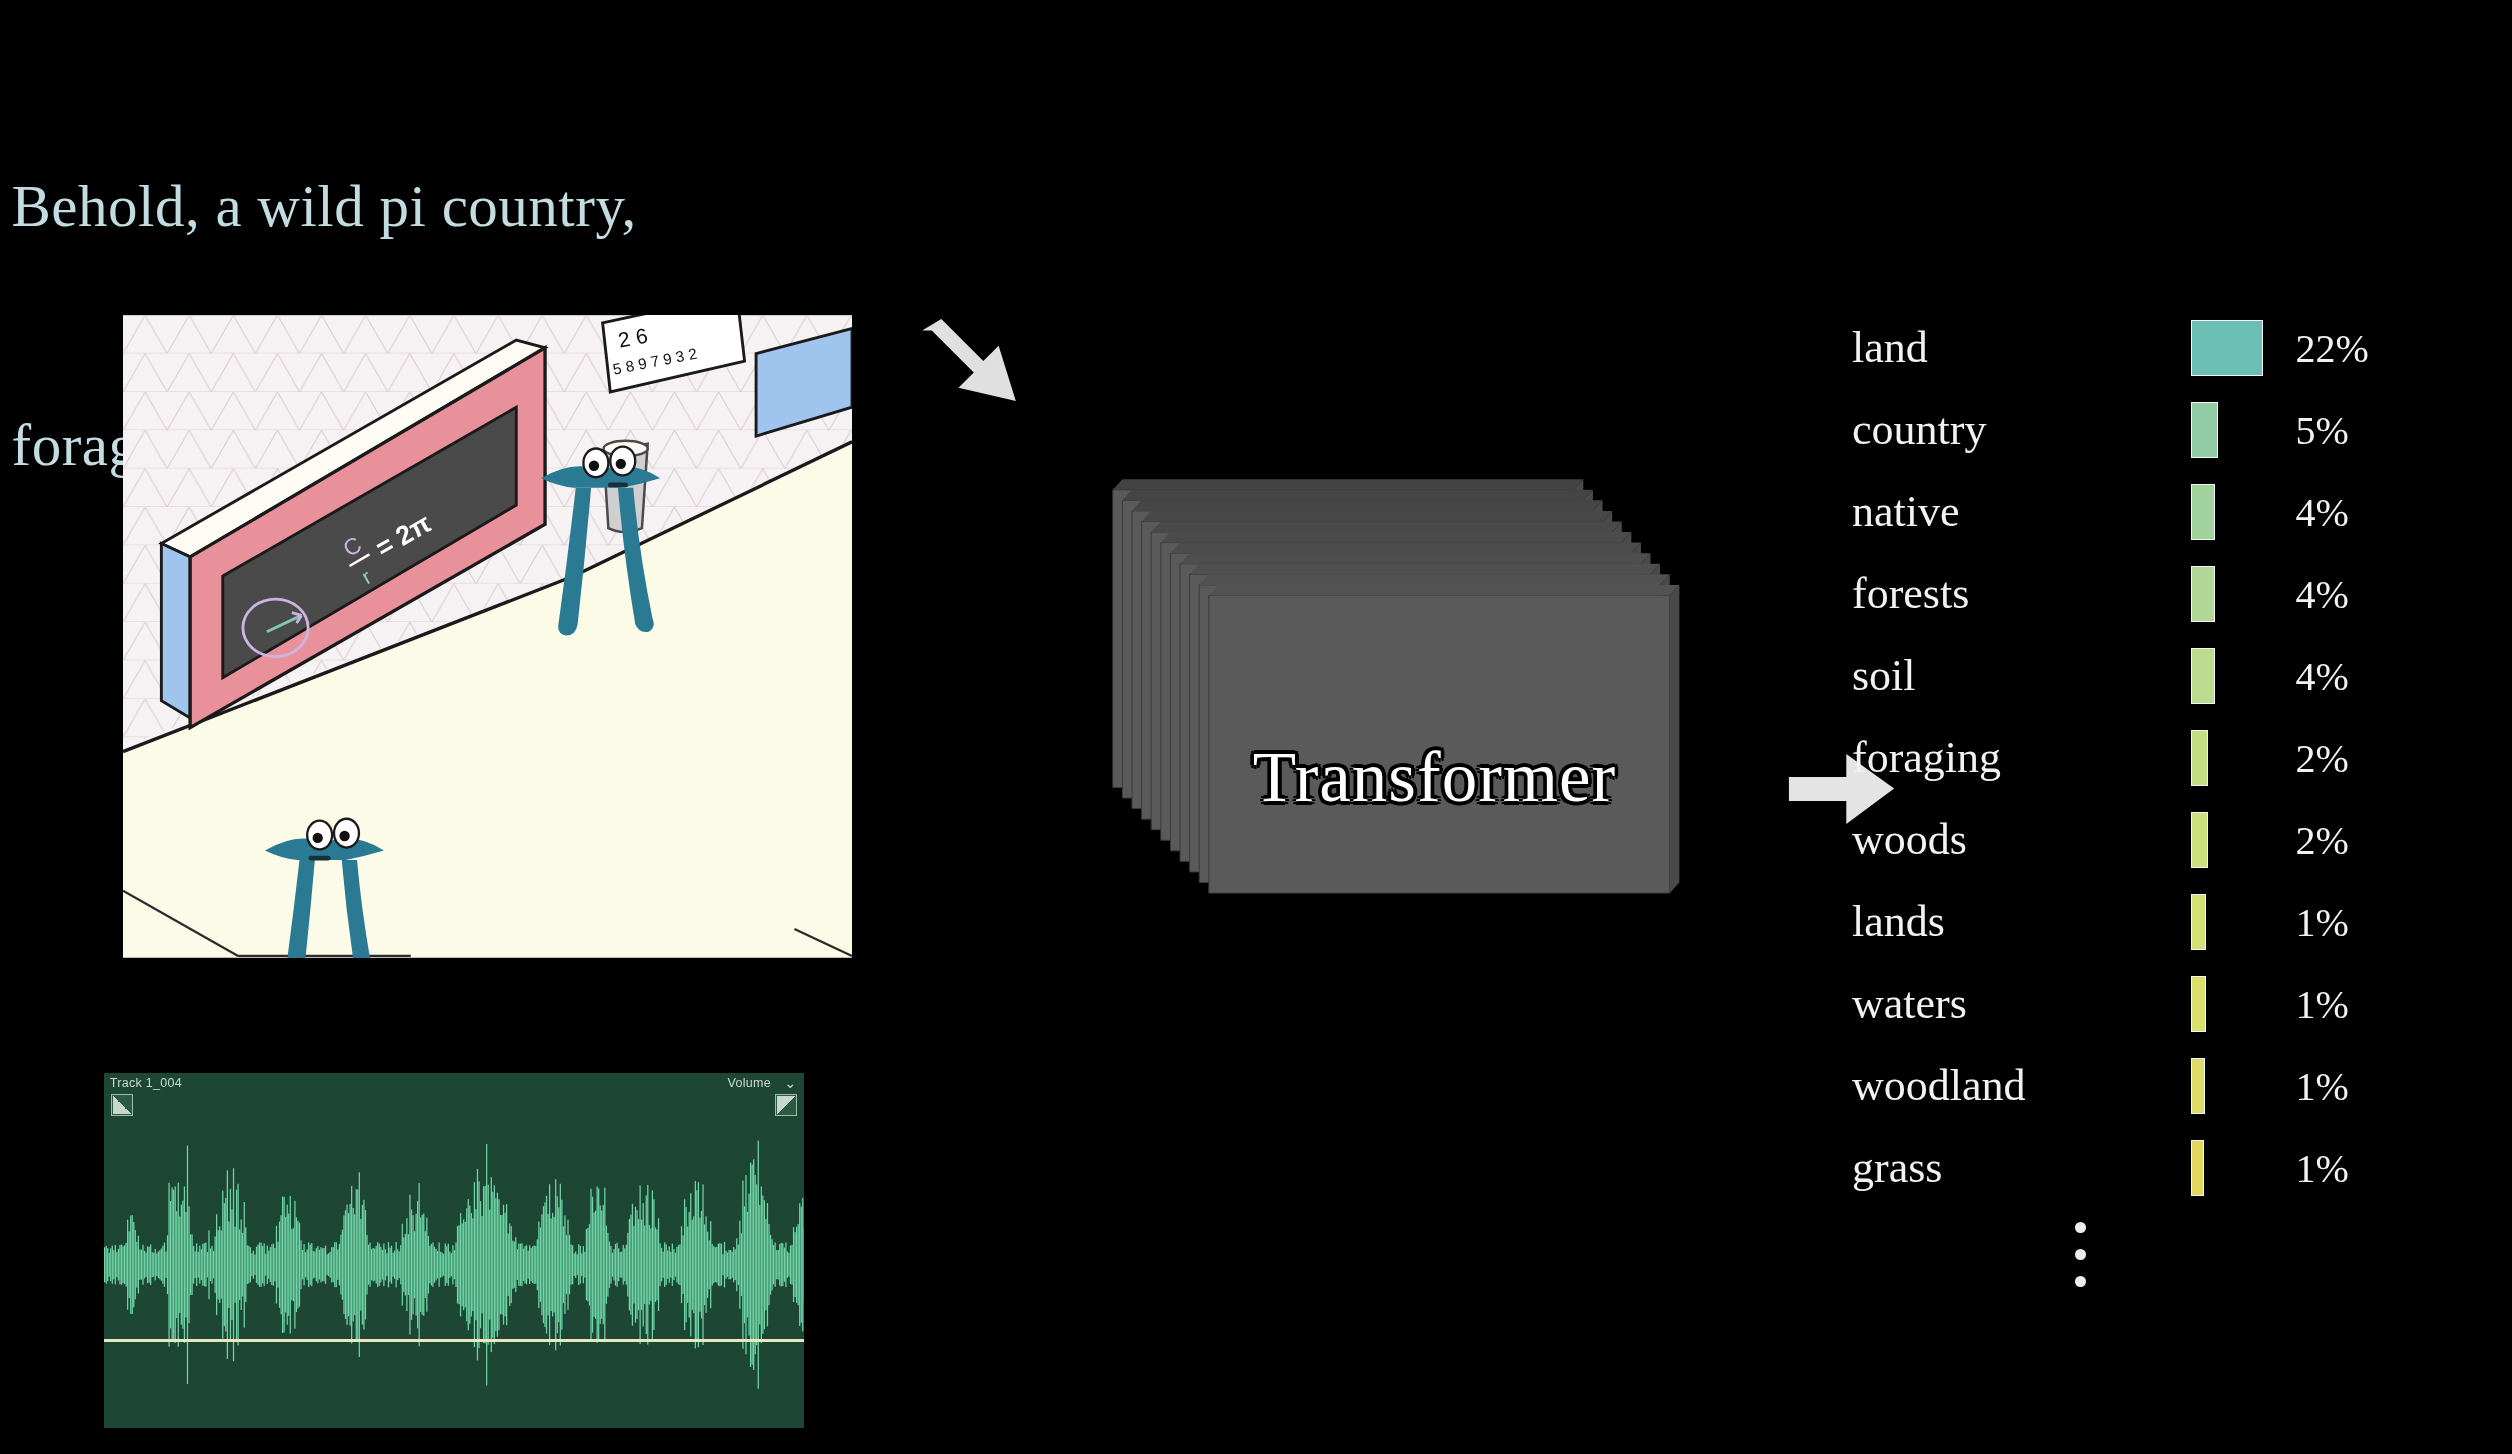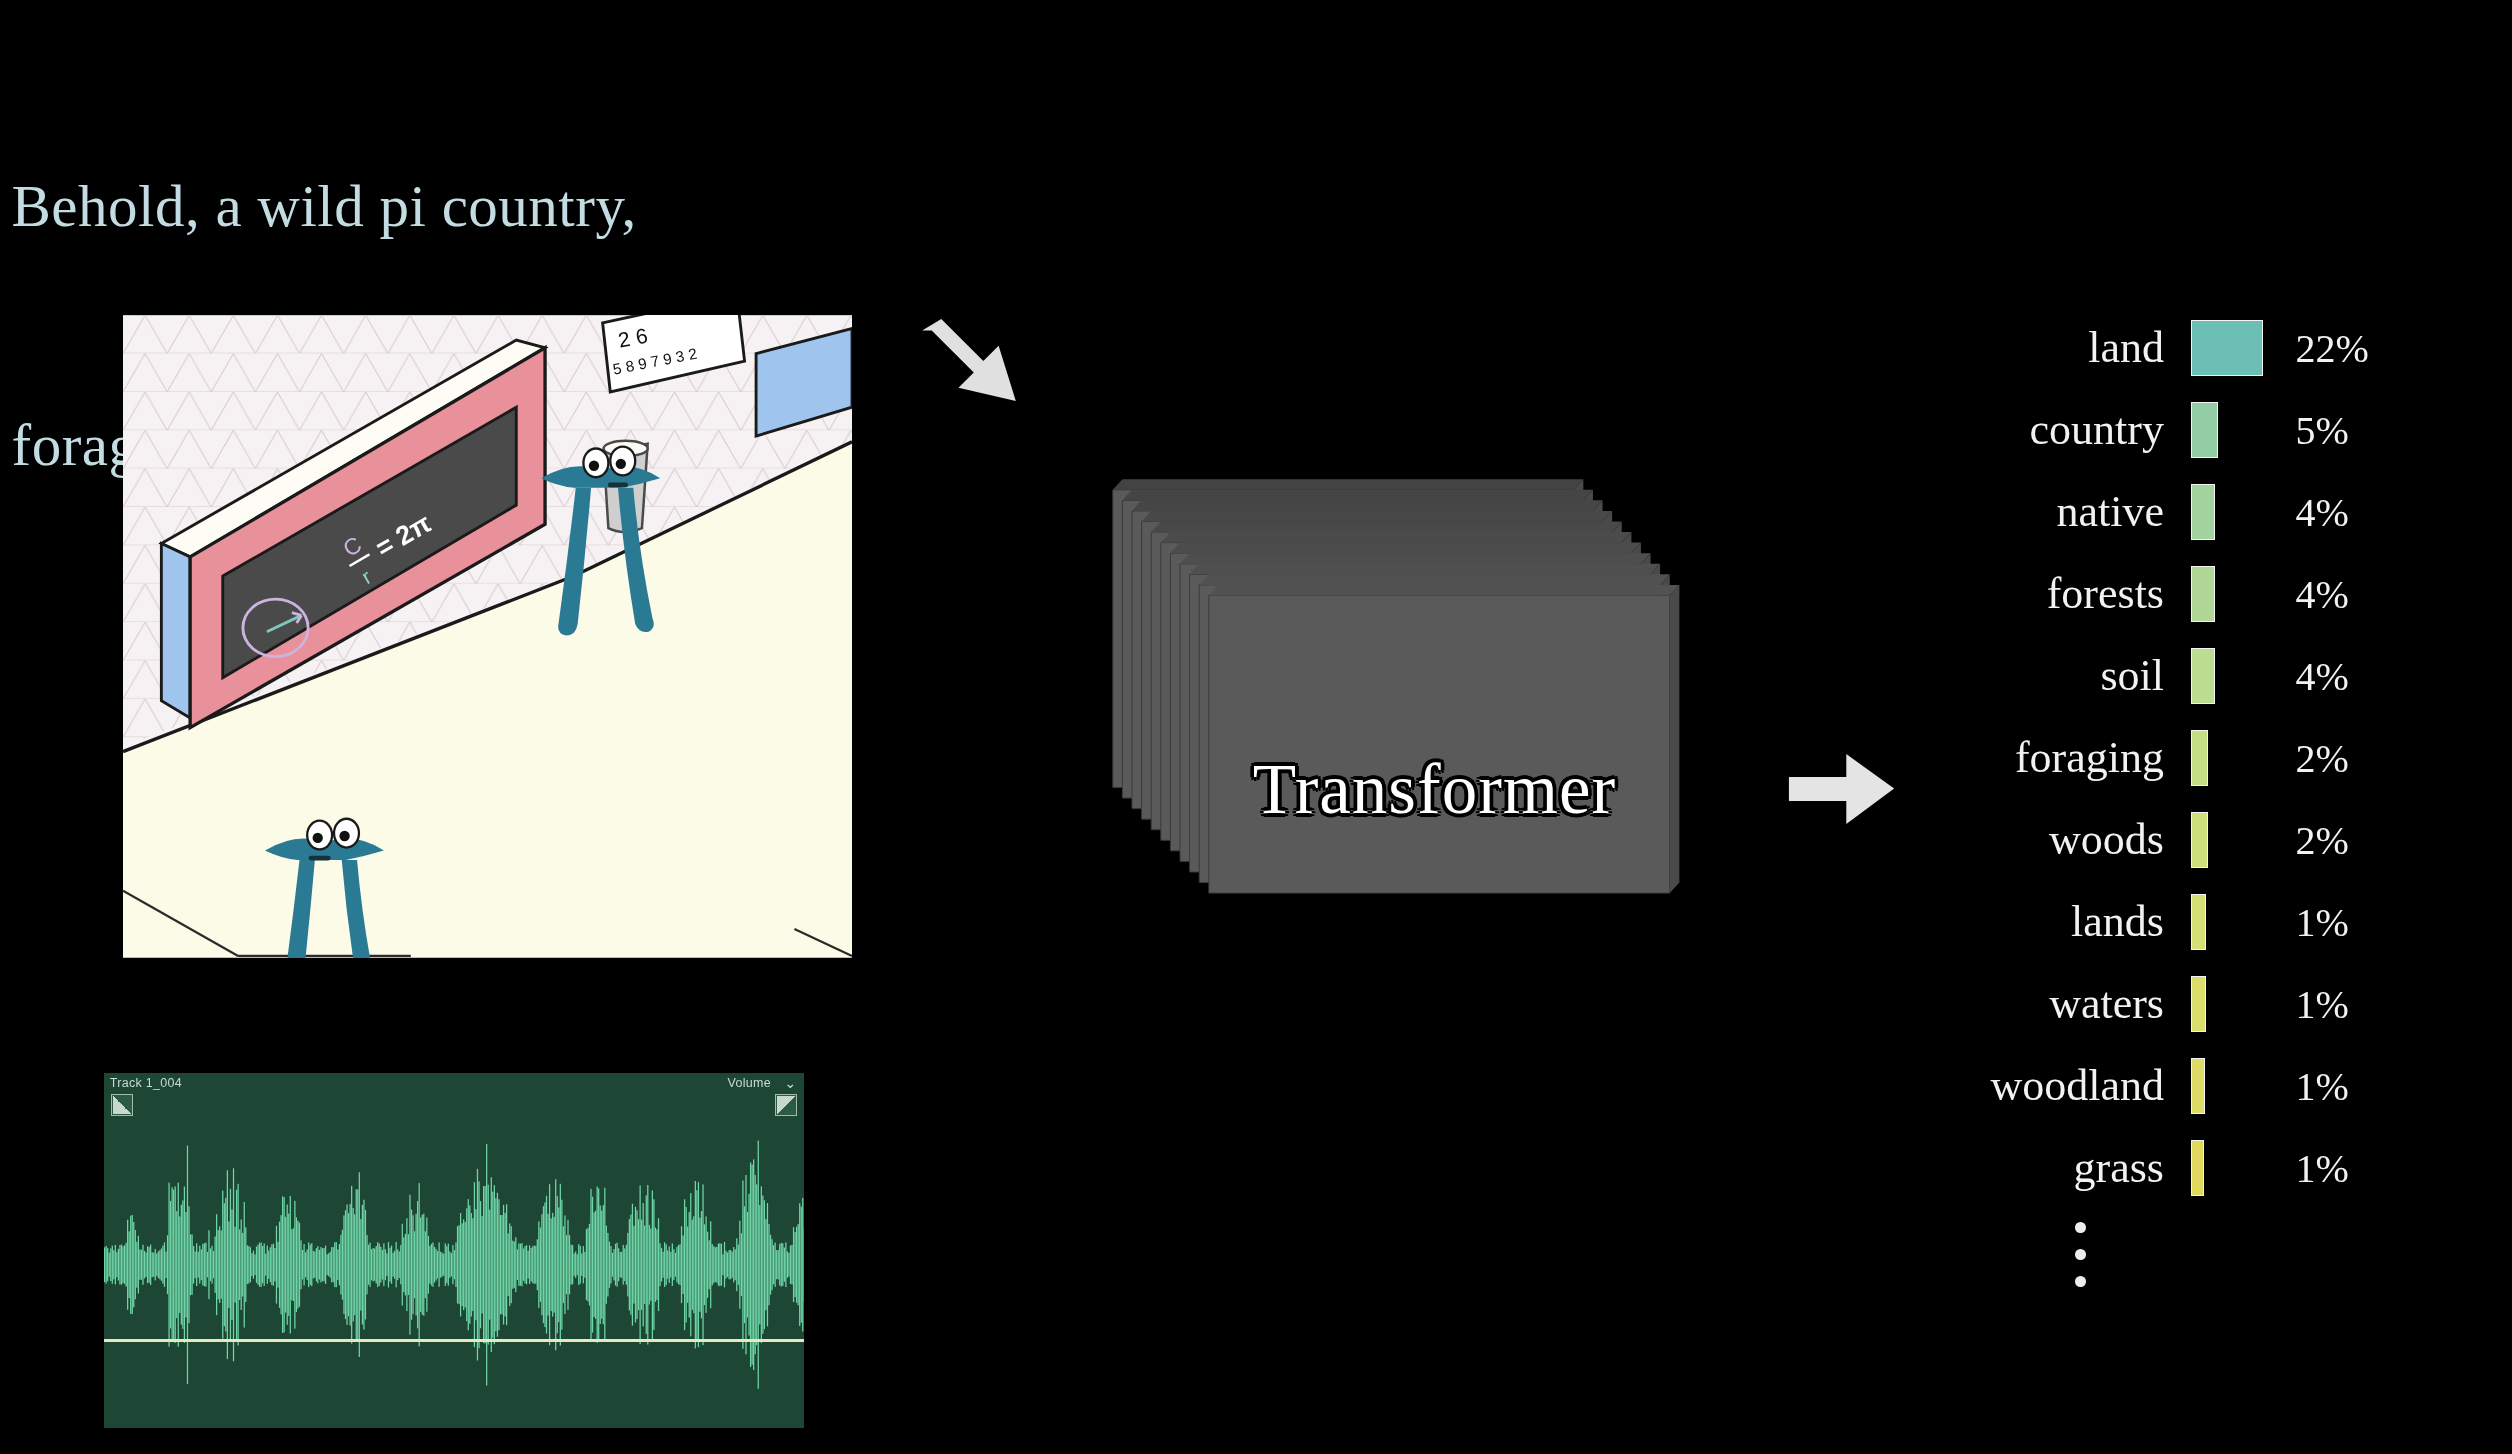--- a/index.html
+++ b/index.html
@@ -62,37 +62,37 @@
   
   #arrow-diagonal{position:absolute;left:916px;top:317px;width:106px;height:86px;}
   #arrow-right{position:absolute;left:1787px;top:748px;width:110px;height:82px;}
 
   
   #transformer{
     position:absolute;left:1084px;top:461px;width:701px;height:557px;
   }
   #transformer svg{display:block;}
   #transformer-label{
-    position:absolute;left:0;right:0;top:288px;text-align:center;
+    position:absolute;left:0;right:0;top:276px;text-align:center;
     font-size:71px;color:#fff;letter-spacing:1px;
     text-shadow:
       -2.9px -2.9px 0 #000, 2.9px -2.9px 0 #000, -2.9px 2.9px 0 #000, 2.9px 2.9px 0 #000,
       -3.8px 0 0 #000, 3.8px 0 0 #000, 0 -3.8px 0 #000, 0 3.8px 0 #000;
     pointer-events:none;
   }
 
   
   #distribution{
     position:absolute;left:1852px;top:307px;width:633px;
   }
   .dist-row{
     display:flex;align-items:center;height:82px;
   }
   .dist-word{
-    width:312px;text-align:right;padding-right:27px;
+    width:312px;text-align:left;padding-right:27px;
     font-size:44px;color:#F2F2F2;line-height:1;
     white-space:nowrap;
   }
   .dist-bar-cell{width:91px;display:flex;align-items:center;}
   .dist-bar{
     height:56px;border:1.9px solid #F4F4F4;box-sizing:border-box;
   }
   .dist-pct{
     font-size:40px;color:#F2F2F2;padding-left:13.4px;white-space:nowrap;
   }

